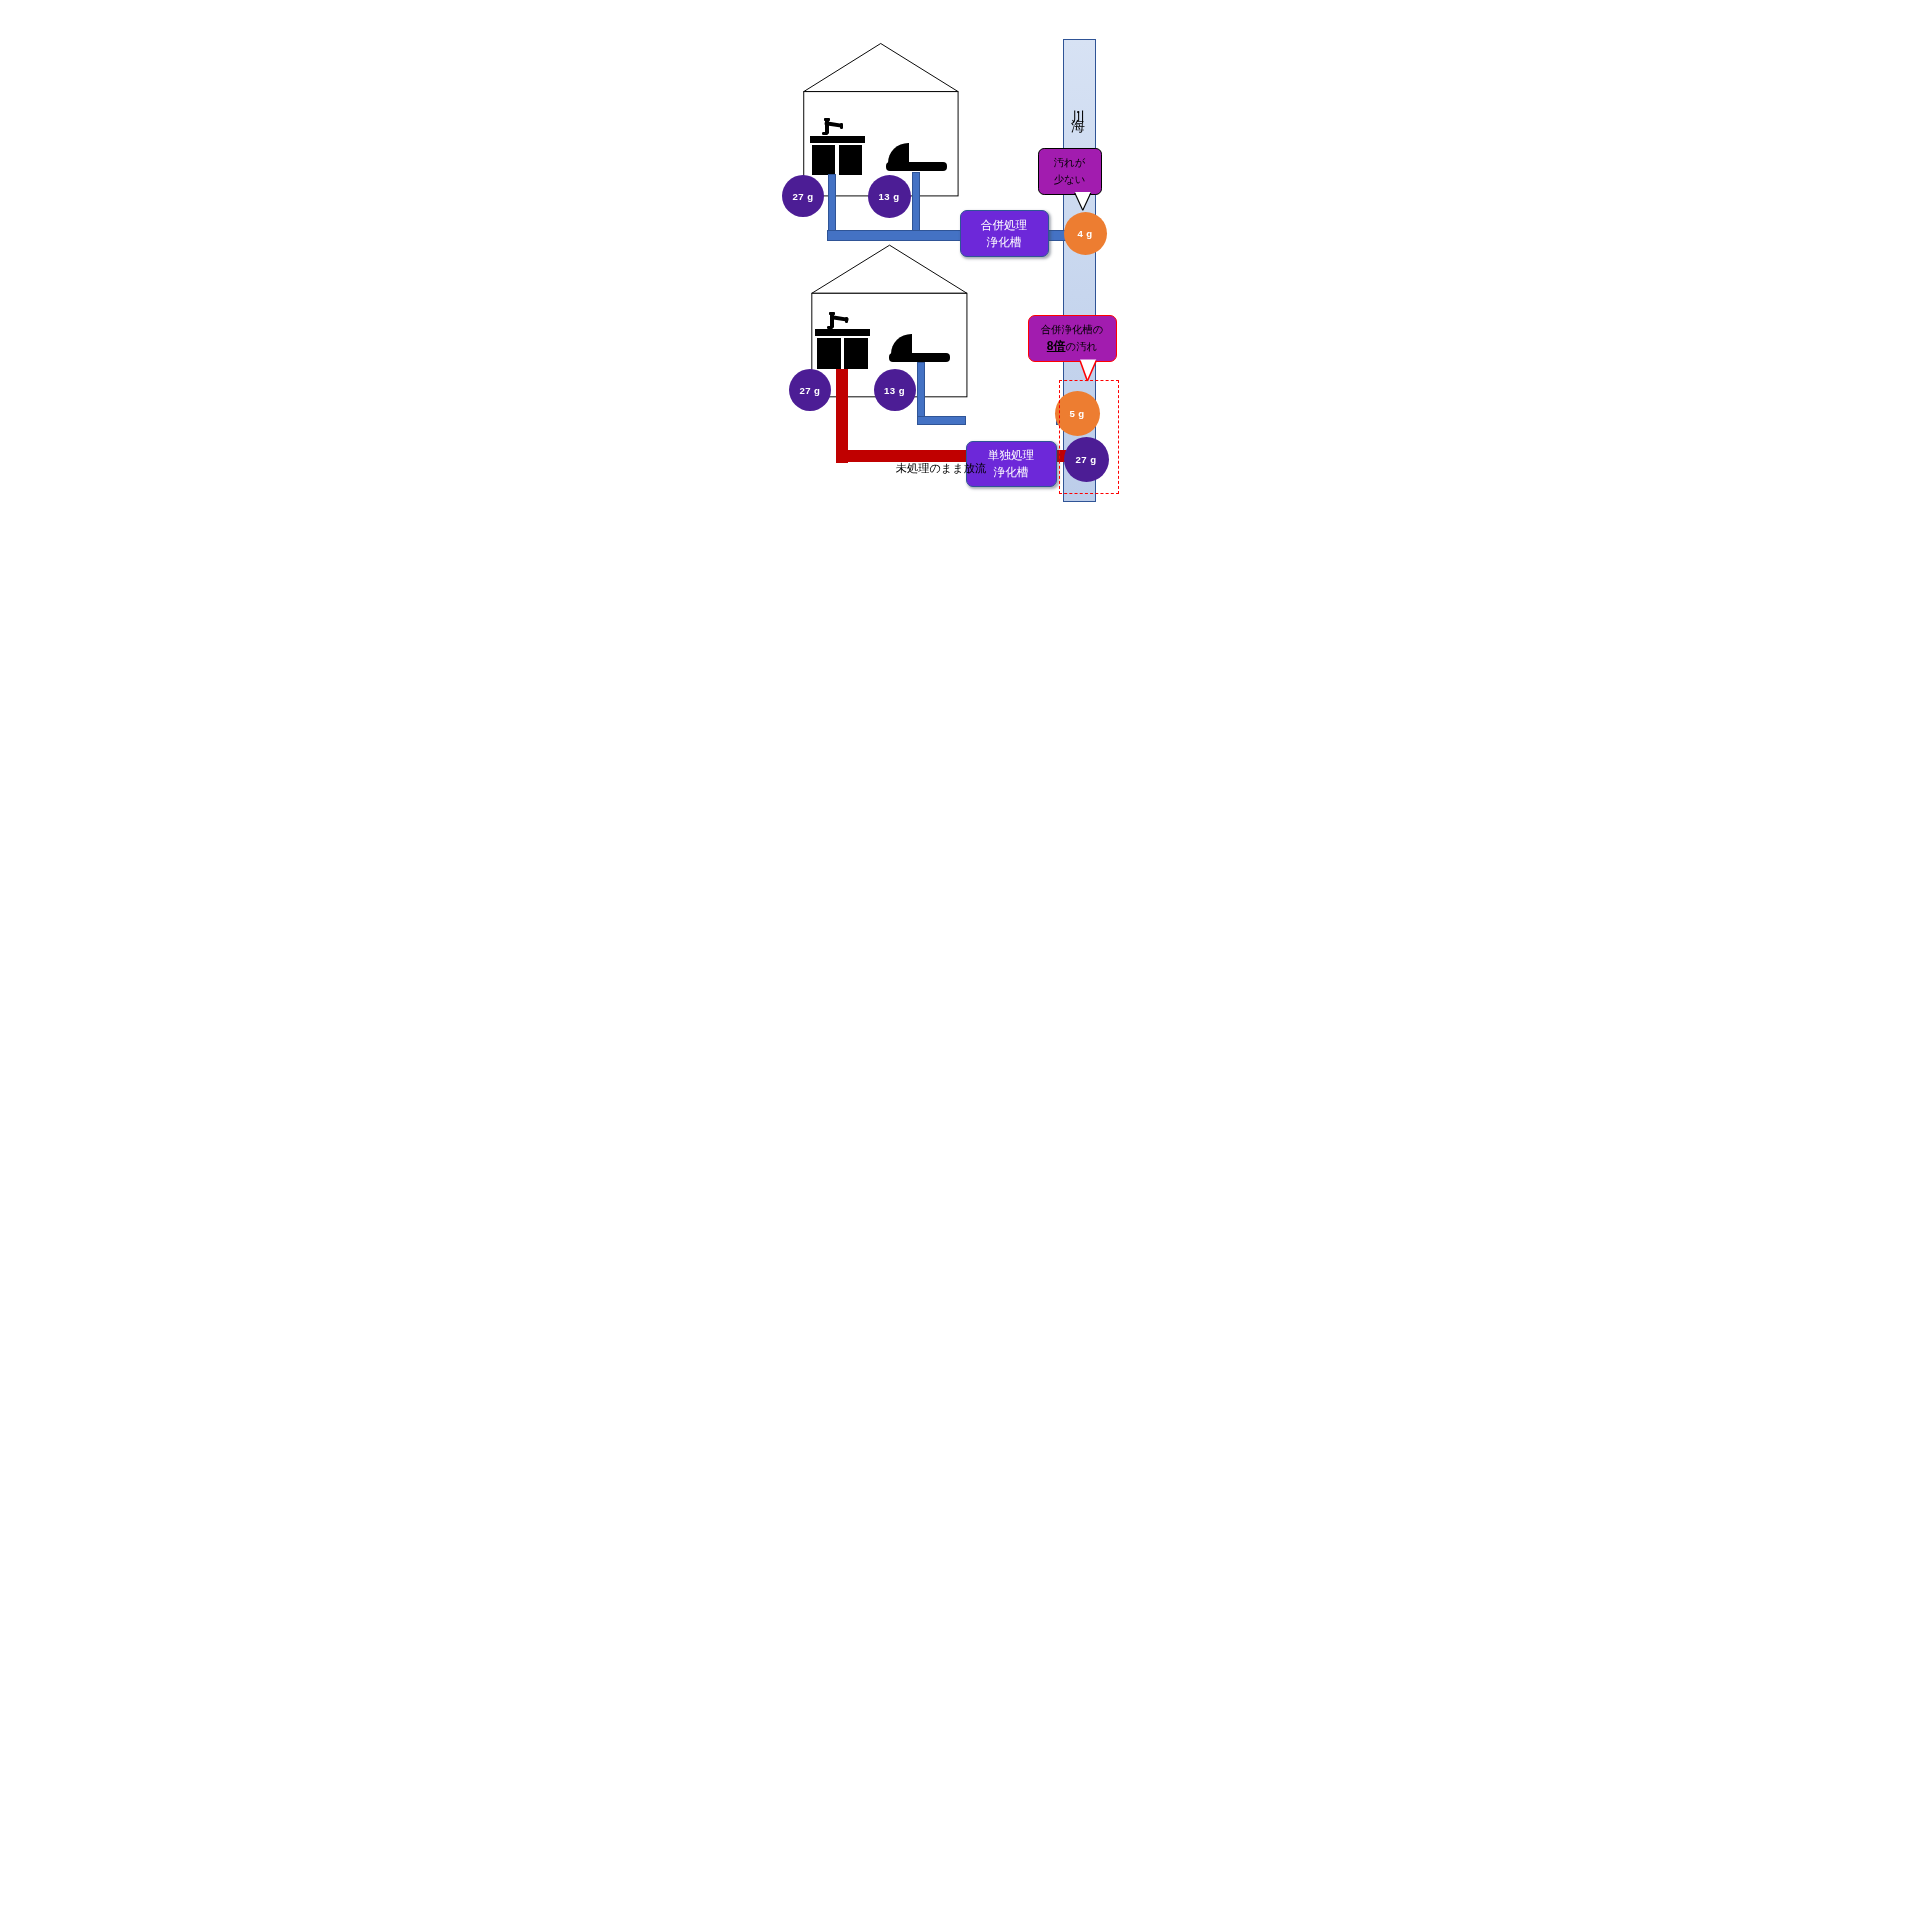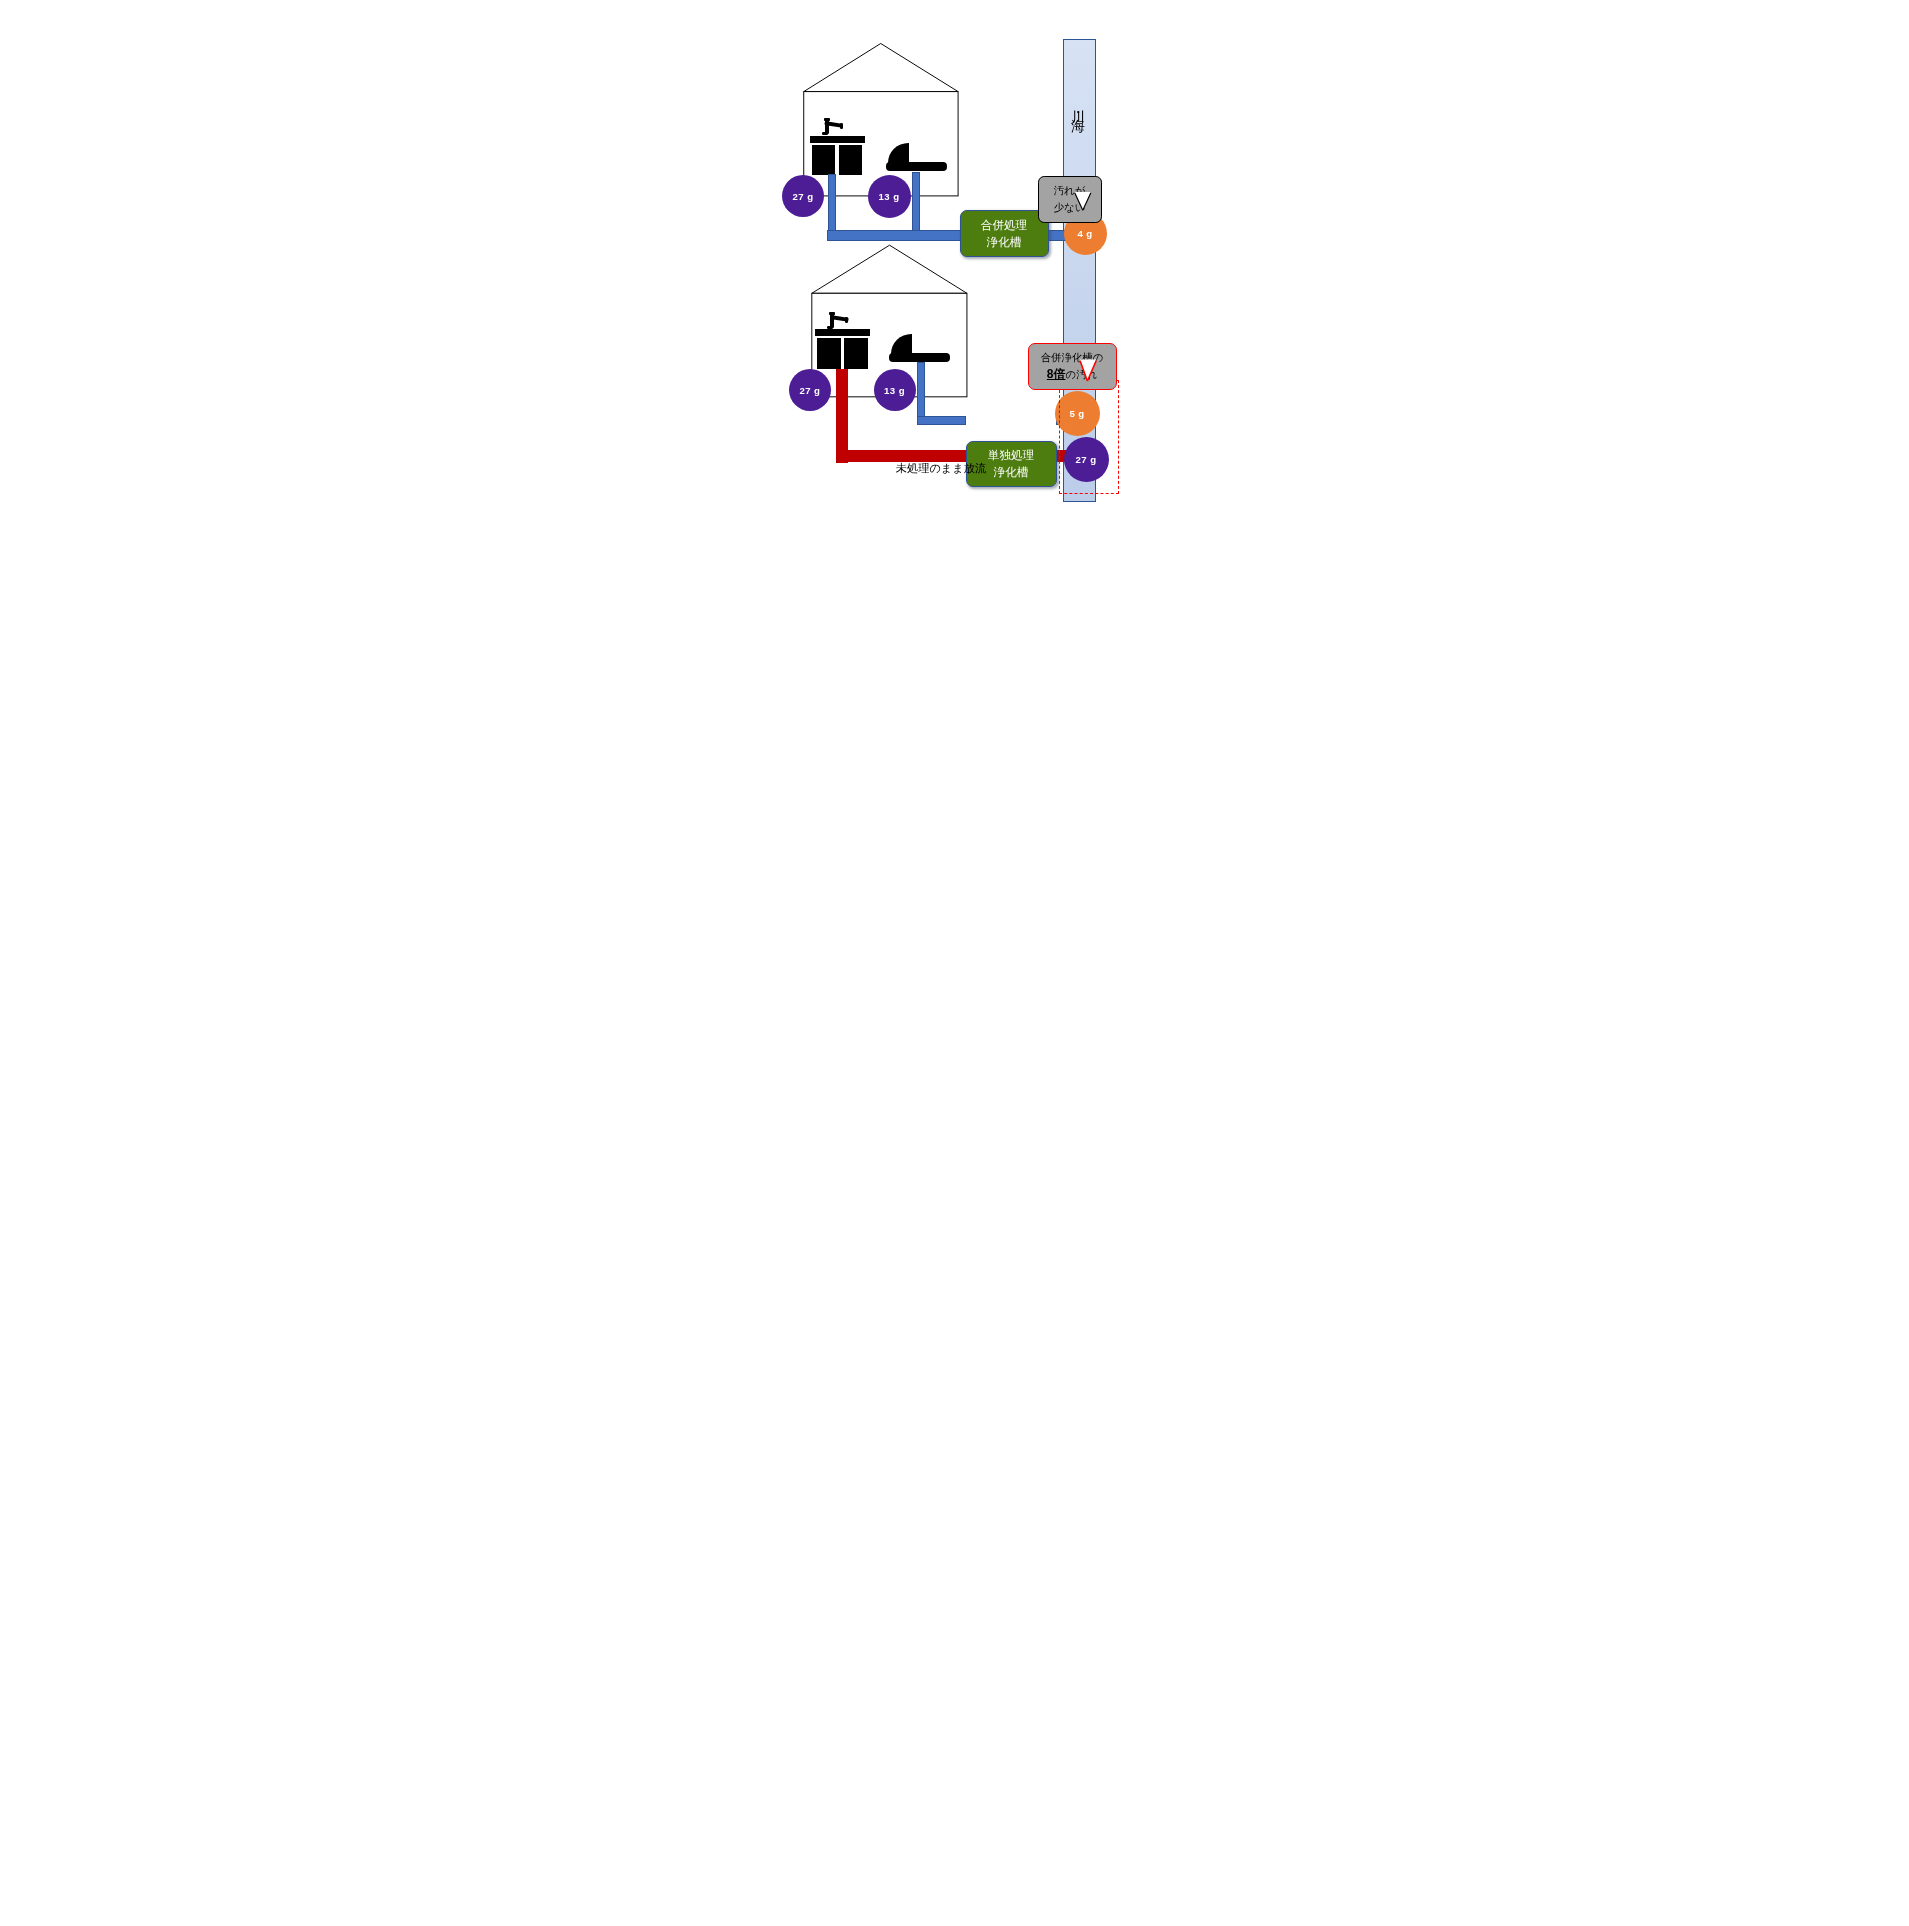--- a/index.html
+++ b/index.html
@@ -7,25 +7,25 @@
   body{font-family:"Liberation Sans","DejaVu Sans",sans-serif;}
   .canvas{position:relative;width:382px;height:540px;margin:0 auto;background:#fff;overflow:hidden;}
   .abs{position:absolute;}
   .blk{position:absolute;background:#000;}
   .pipe{position:absolute;background:#4472C4;border:0.8px solid #2F5496;box-sizing:border-box;}
   .pipe-red{position:absolute;background:#C00000;}
   .load{position:absolute;border-radius:50%;color:#fff;display:flex;align-items:center;justify-content:center;
         font-weight:bold;font-size:9.6px;letter-spacing:0.4px;}
   .load.red{background:#4c1d95;}
   .load.orange{background:#ED7D31;}
-  .tank{position:absolute;background:#4d7c0f;border:1.2px solid #2F5496;border-radius:7px;color:#fff;
+  .tank{position:absolute;background:#6d28d9;border:1.2px solid #2F5496;border-radius:7px;color:#fff;
         display:flex;flex-direction:column;align-items:center;justify-content:center;text-align:center;
         font-size:11.6px;line-height:1.45;box-shadow:1.5px 1.9px 2.7px rgba(60,70,90,.45);box-sizing:border-box;}
-  .bubble{position:absolute;background:#a3a3a3;display:flex;flex-direction:column;align-items:center;justify-content:center;
-          text-align:center;color:#000;box-sizing:border-box;margin-top:28px;}
+  .bubble{position:absolute;background:#a21caf;display:flex;flex-direction:column;align-items:center;justify-content:center;
+          text-align:center;color:#000;box-sizing:border-box;}
   .bubble.clean{border:1.2px solid #000;border-radius:6.2px;font-size:10.4px;line-height:1.55;}
   .bubble.dirty{border:1.5px solid #FF0000;border-radius:7px;font-size:10.4px;line-height:1.5;justify-content:center;}
   .dirty .em{font-size:12px;font-weight:bold;text-decoration:underline;}
   .river{position:absolute;left:299px;top:39px;width:33px;height:463px;box-sizing:border-box;
          background:linear-gradient(180deg,#D7E2F4 0%,#C7D6EE 55%,#BCCDEA 100%);border:1.2px solid #2F5496;}
   .river-label{position:absolute;left:307px;top:69px;width:17px;height:73px;writing-mode:vertical-rl;
                font-size:14px;letter-spacing:4.6px;color:#000;text-align:center;}
   .dashedbox{position:absolute;left:295px;top:380px;width:60px;height:114px;border:1.9px dashed #FF0000;
              box-sizing:border-box;border-radius:0.8px;}
   .caption{position:absolute;left:116px;top:461px;width:123px;text-align:center;font-size:11.2px;color:#000;}

